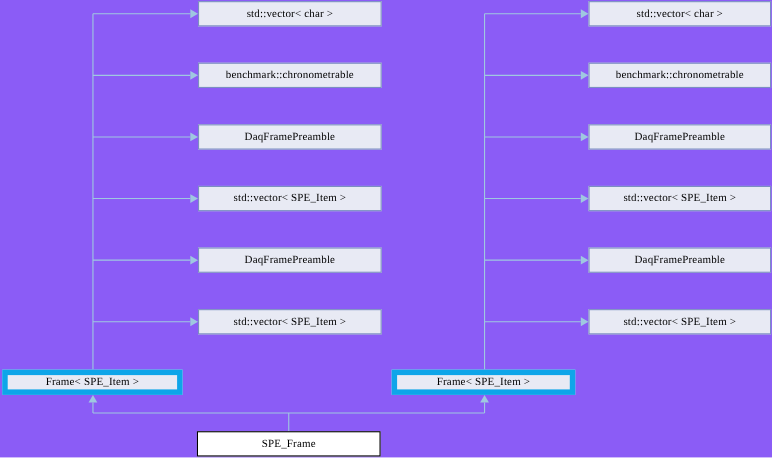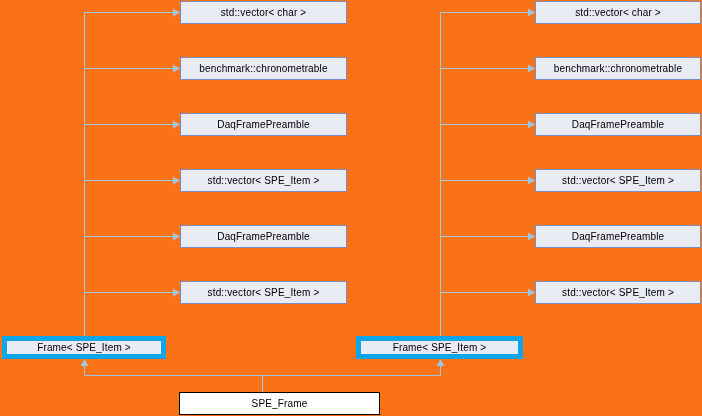--- a/index.html
+++ b/index.html
@@ -8,22 +8,23 @@
     padding: 0;
     background: #ffffff;
   }
   body {
     font-family: "Liberation Sans", sans-serif;
   }
   #diagram-root {
     position: relative;
     width: 702px;
     height: 416px;
-    background: #f97316;
+    background: #8b5cf6;
     overflow: hidden;
+    font-family: Liberation Serif, serif;
   }
   #edge-layer {
     position: absolute;
     left: 0;
     top: 0;
     width: 702px;
     height: 416px;
     pointer-events: none;
   }
   .node {
@@ -162,17 +163,17 @@
   </div>
 
   <div class="node base" style="left:2px; top:336px; width:164px;">
     <span class="node-label">Frame&lt; SPE_Item &gt;</span>
   </div>
 
   <div class="node base" style="left:356px; top:336px; width:167px;">
     <span class="node-label">Frame&lt; SPE_Item &gt;</span>
   </div>
 
-  <div class="node current" style="left:179px; top:392px; width:201px;">
+  <div class="node current" style="left:179px; top:392px; width:167px;">
     <span class="node-label">SPE_Frame</span>
   </div>
 
 </div>
 
 </body></html>

